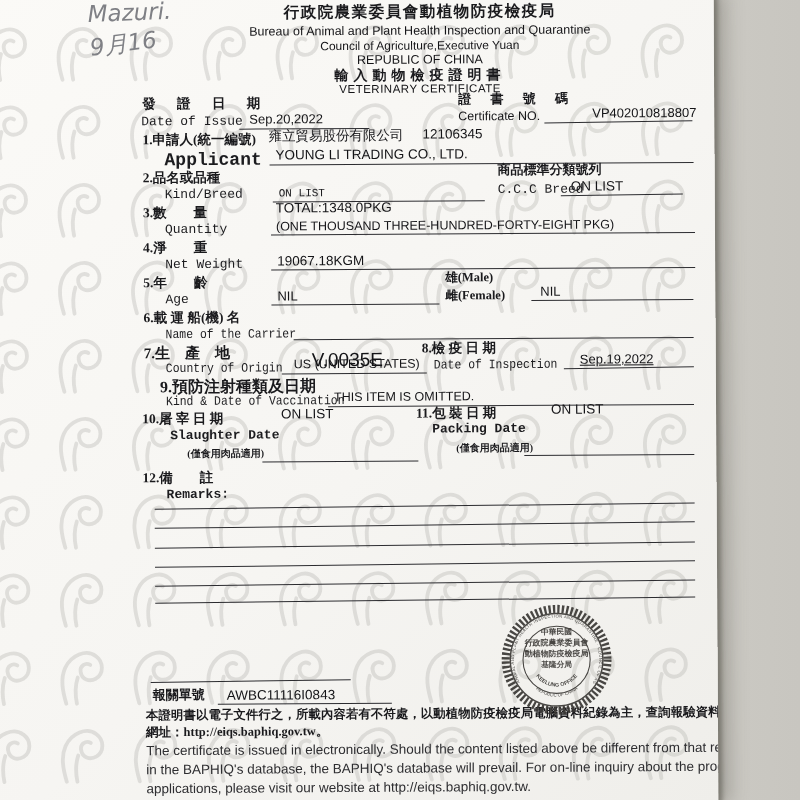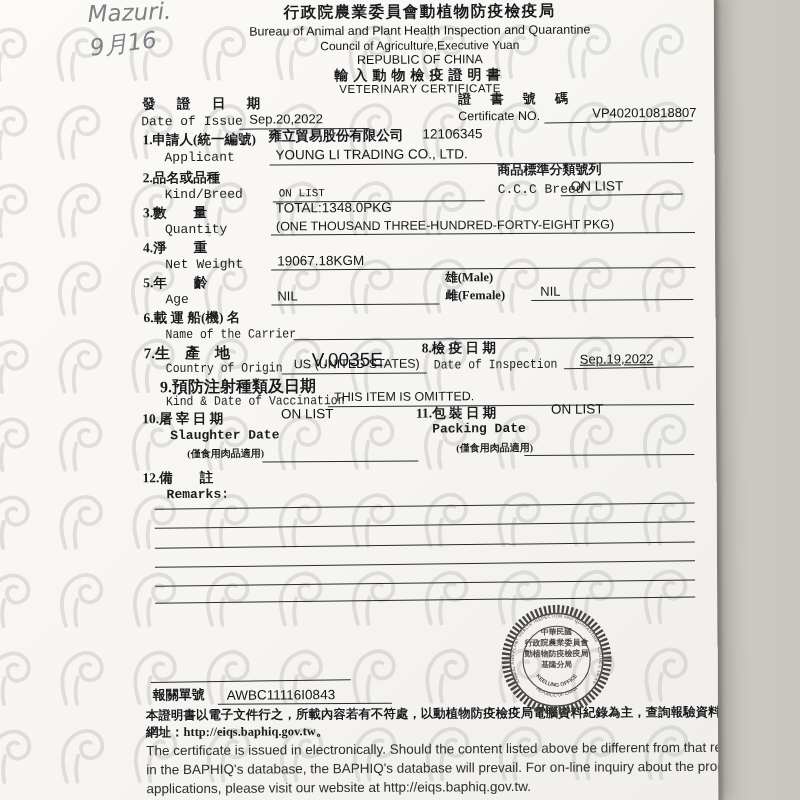--- a/index.html
+++ b/index.html
@@ -647,23 +647,23 @@
       <div class="abs mono" style="left:149px;top:119px;font-size:13px;font-weight:400;">Date of Issue</div>
       <div class="abs ul" style="left:247px;top:117px;width:130px;height:17px;"></div>
       <div class="abs sans" style="left:257px;top:117px;font-size:13px;">Sep.20,2022</div>
 
       <div class="abs zh" style="left:466px;top:97px;font-size:13px;letter-spacing:8px;">證 書 號 碼</div>
       <div class="abs sans" style="left:466px;top:116px;font-size:12.5px;">Certificate NO.</div>
       <div class="abs ul" style="left:552px;top:112px;width:148px;height:17px;transform:rotate(-.6deg);"></div>
       <div class="abs sans" style="left:560px;top:113px;font-size:13px;margin-left:40px;">VP402010818807</div>
 
       <div class="abs zh" style="left:150px;top:136px;font-size:13.5px;">1.申請人(統一編號)</div>
-      <div class="abs zh" style="left:276px;top:133px;font-size:13.5px;font-weight:700;">雍立貿易股份有限公司</div>
+      <div class="abs zh" style="left:276px;top:133px;font-size:13.5px;font-weight:400;">雍立貿易股份有限公司</div>
       <div class="abs sans" style="left:430px;top:133px;font-size:13.5px;">12106345</div>
-      <div class="abs mono" style="left:172px;top:155px;font-size:13px;font-weight:400;">Applicant</div>
+      <div class="abs mono" style="left:172px;top:155px;font-size:18px;font-weight:700;">Applicant</div>
       <div class="abs ul" style="left:277px;top:153px;width:424px;height:17px;"></div>
       <div class="abs sans" style="left:283px;top:153px;font-size:13.5px;">YOUNG LI TRADING CO., LTD.</div>
 
       <div class="abs zh" style="left:150px;top:174px;font-size:13.5px;">2.品名或品種</div>
       <div class="abs zh" style="left:505px;top:168px;font-size:13px;">商品標準分類號列</div>
       <div class="abs mono" style="left:172px;top:192px;font-size:13px;font-weight:400;">Kind/Breed</div>
       <div class="abs ul" style="left:280px;top:190px;width:212px;height:17px;"></div>
       <div class="abs mono" style="left:286px;top:193px;font-size:11px;font-weight:400;">ON LIST</div>
       <div class="abs mono" style="left:505px;top:189px;font-size:13px;font-weight:400;">C.C.C Breed</div>
       <div class="abs ul" style="left:568px;top:185px;width:122px;height:17px;transform:rotate(-.5deg);"></div>

